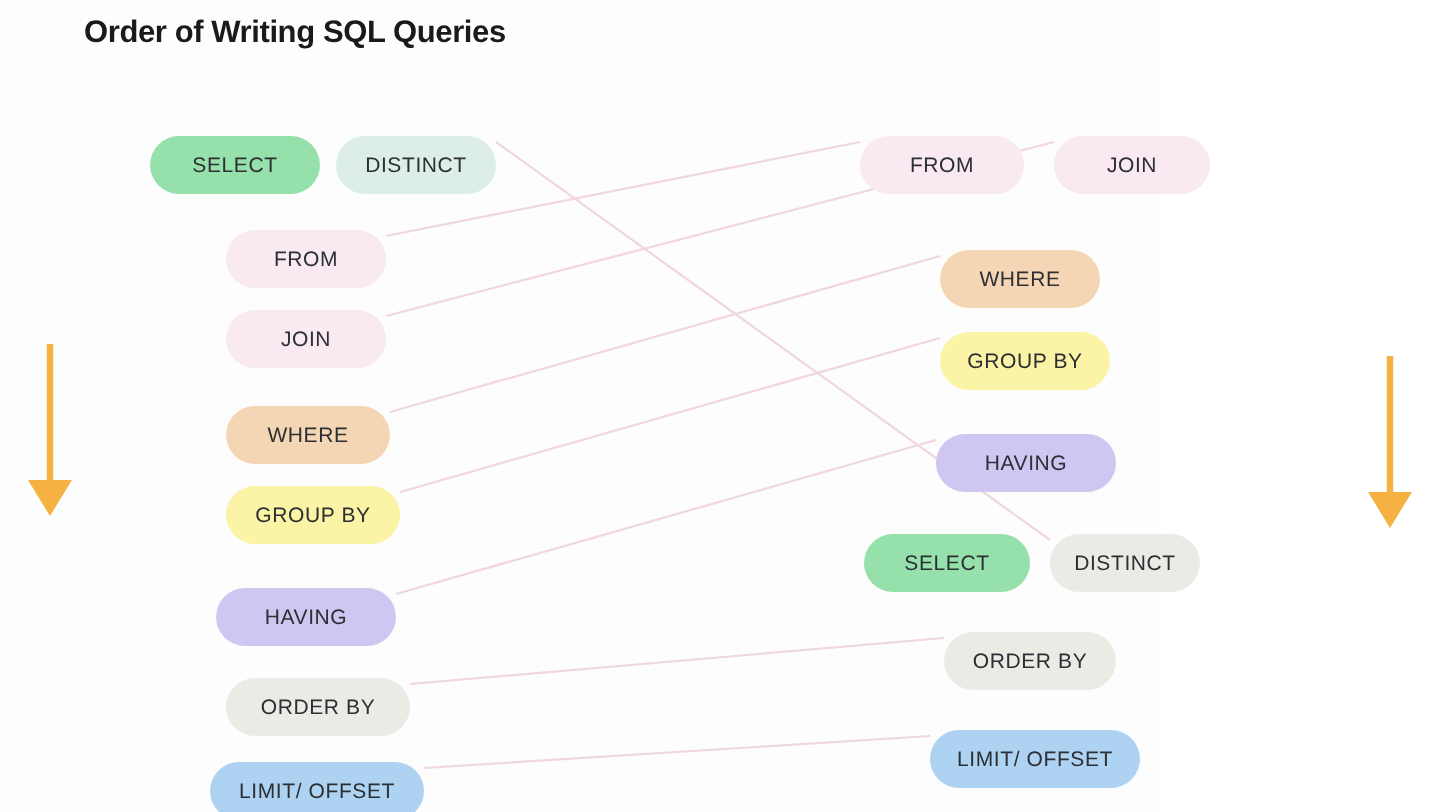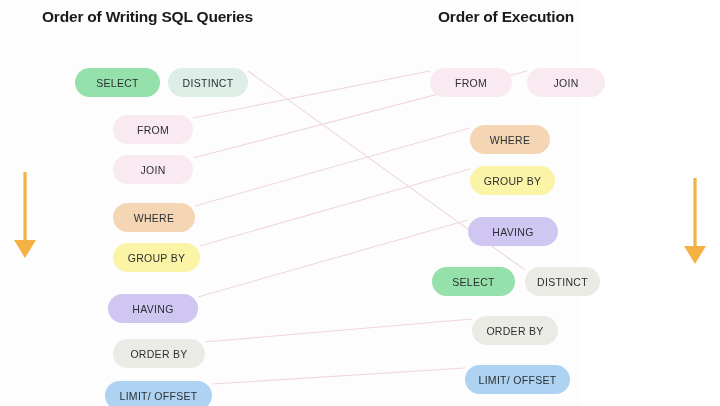--- a/index.html
+++ b/index.html
@@ -53,21 +53,20 @@
     box-sizing: border-box;
     margin-top: 11px;
   }
 </style>
 </head>
 <body>
 
 <div id="stage">
 
   <div class="title" id="title-left">Order of Writing SQL Queries</div>
-  <div class="title" id="title-right">Order of Execution</div>
 
   <svg class="links" id="link-layer" viewBox="0 0 720 406" xmlns="http://www.w3.org/2000/svg">
       <line x1="248" y1="71" x2="525" y2="270" stroke="#f0d7dc" stroke-width="1.1"></line>
       <line x1="193" y1="118" x2="430" y2="71" stroke="#f0d7dc" stroke-width="1.1"></line>
       <line x1="193" y1="158" x2="527" y2="71" stroke="#f0d7dc" stroke-width="1.1"></line>
       <line x1="195" y1="206" x2="470" y2="128" stroke="#f0d7dc" stroke-width="1.1"></line>
       <line x1="200" y1="246" x2="470" y2="169" stroke="#f0d7dc" stroke-width="1.1"></line>
       <line x1="198" y1="297" x2="468" y2="220" stroke="#f0d7dc" stroke-width="1.1"></line>
       <line x1="205" y1="342" x2="472" y2="319" stroke="#f0d7dc" stroke-width="1.1"></line>
       <line x1="212" y1="384" x2="465" y2="368" stroke="#f0d7dc" stroke-width="1.1"></line>

